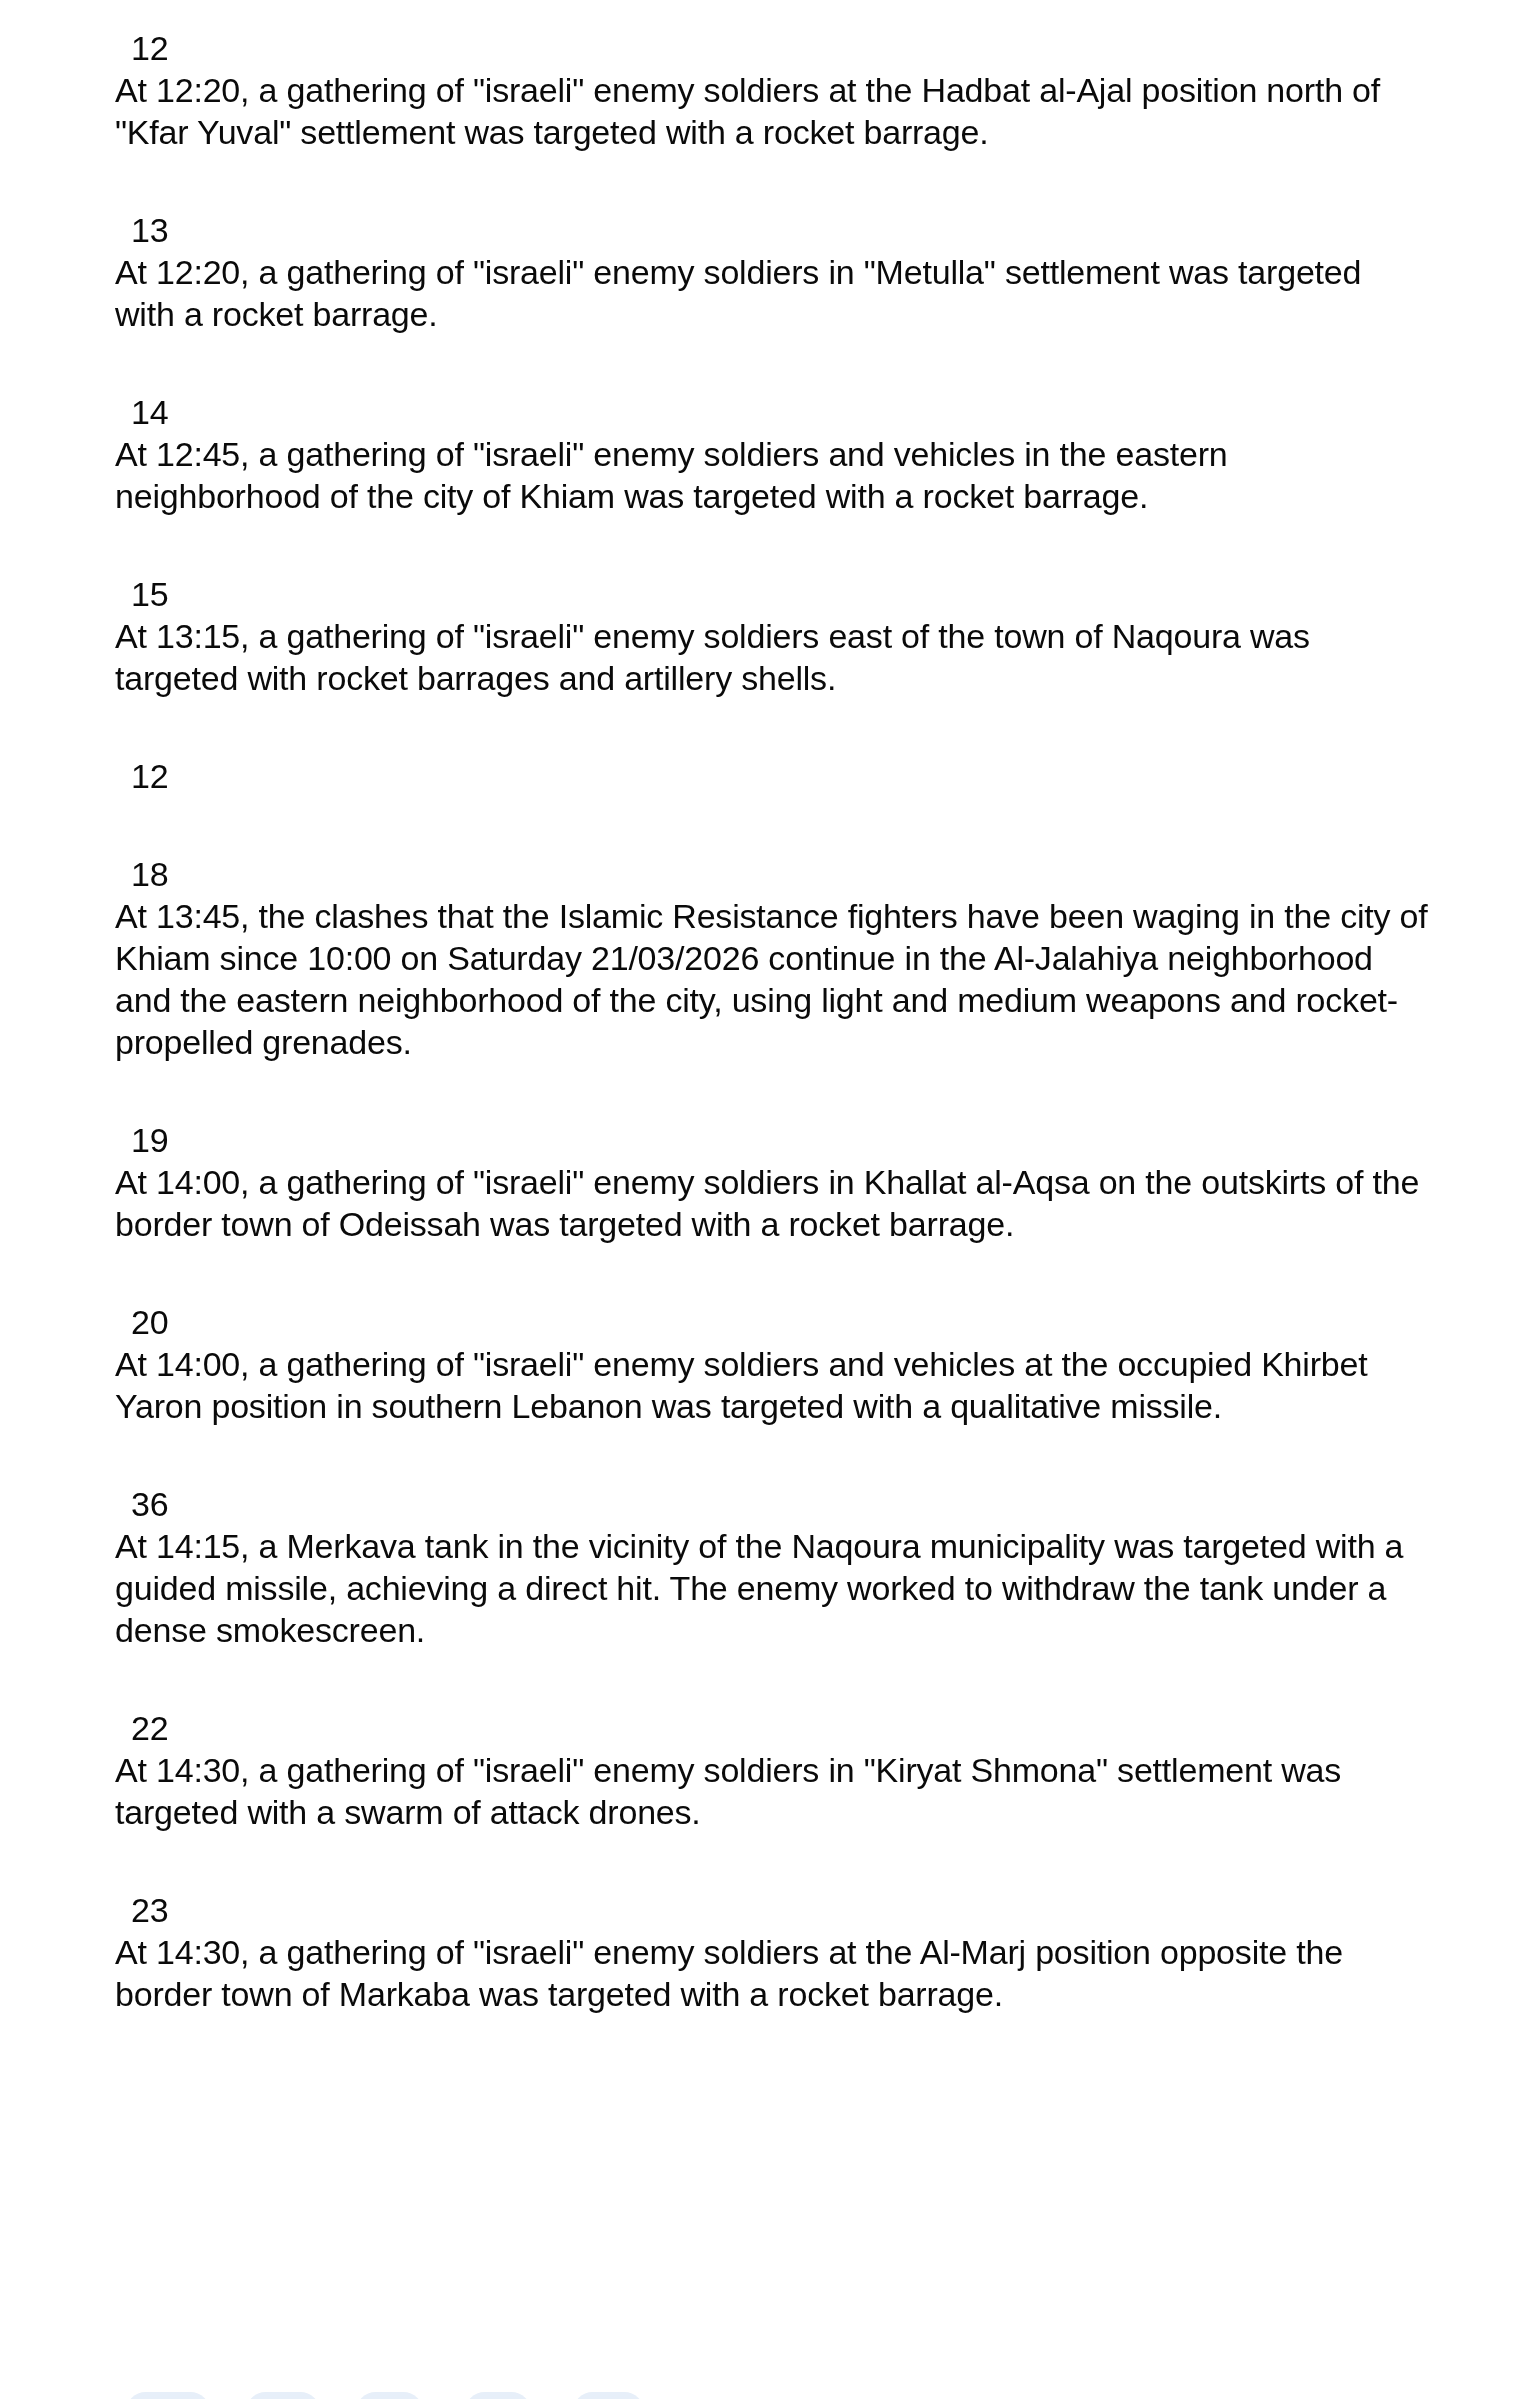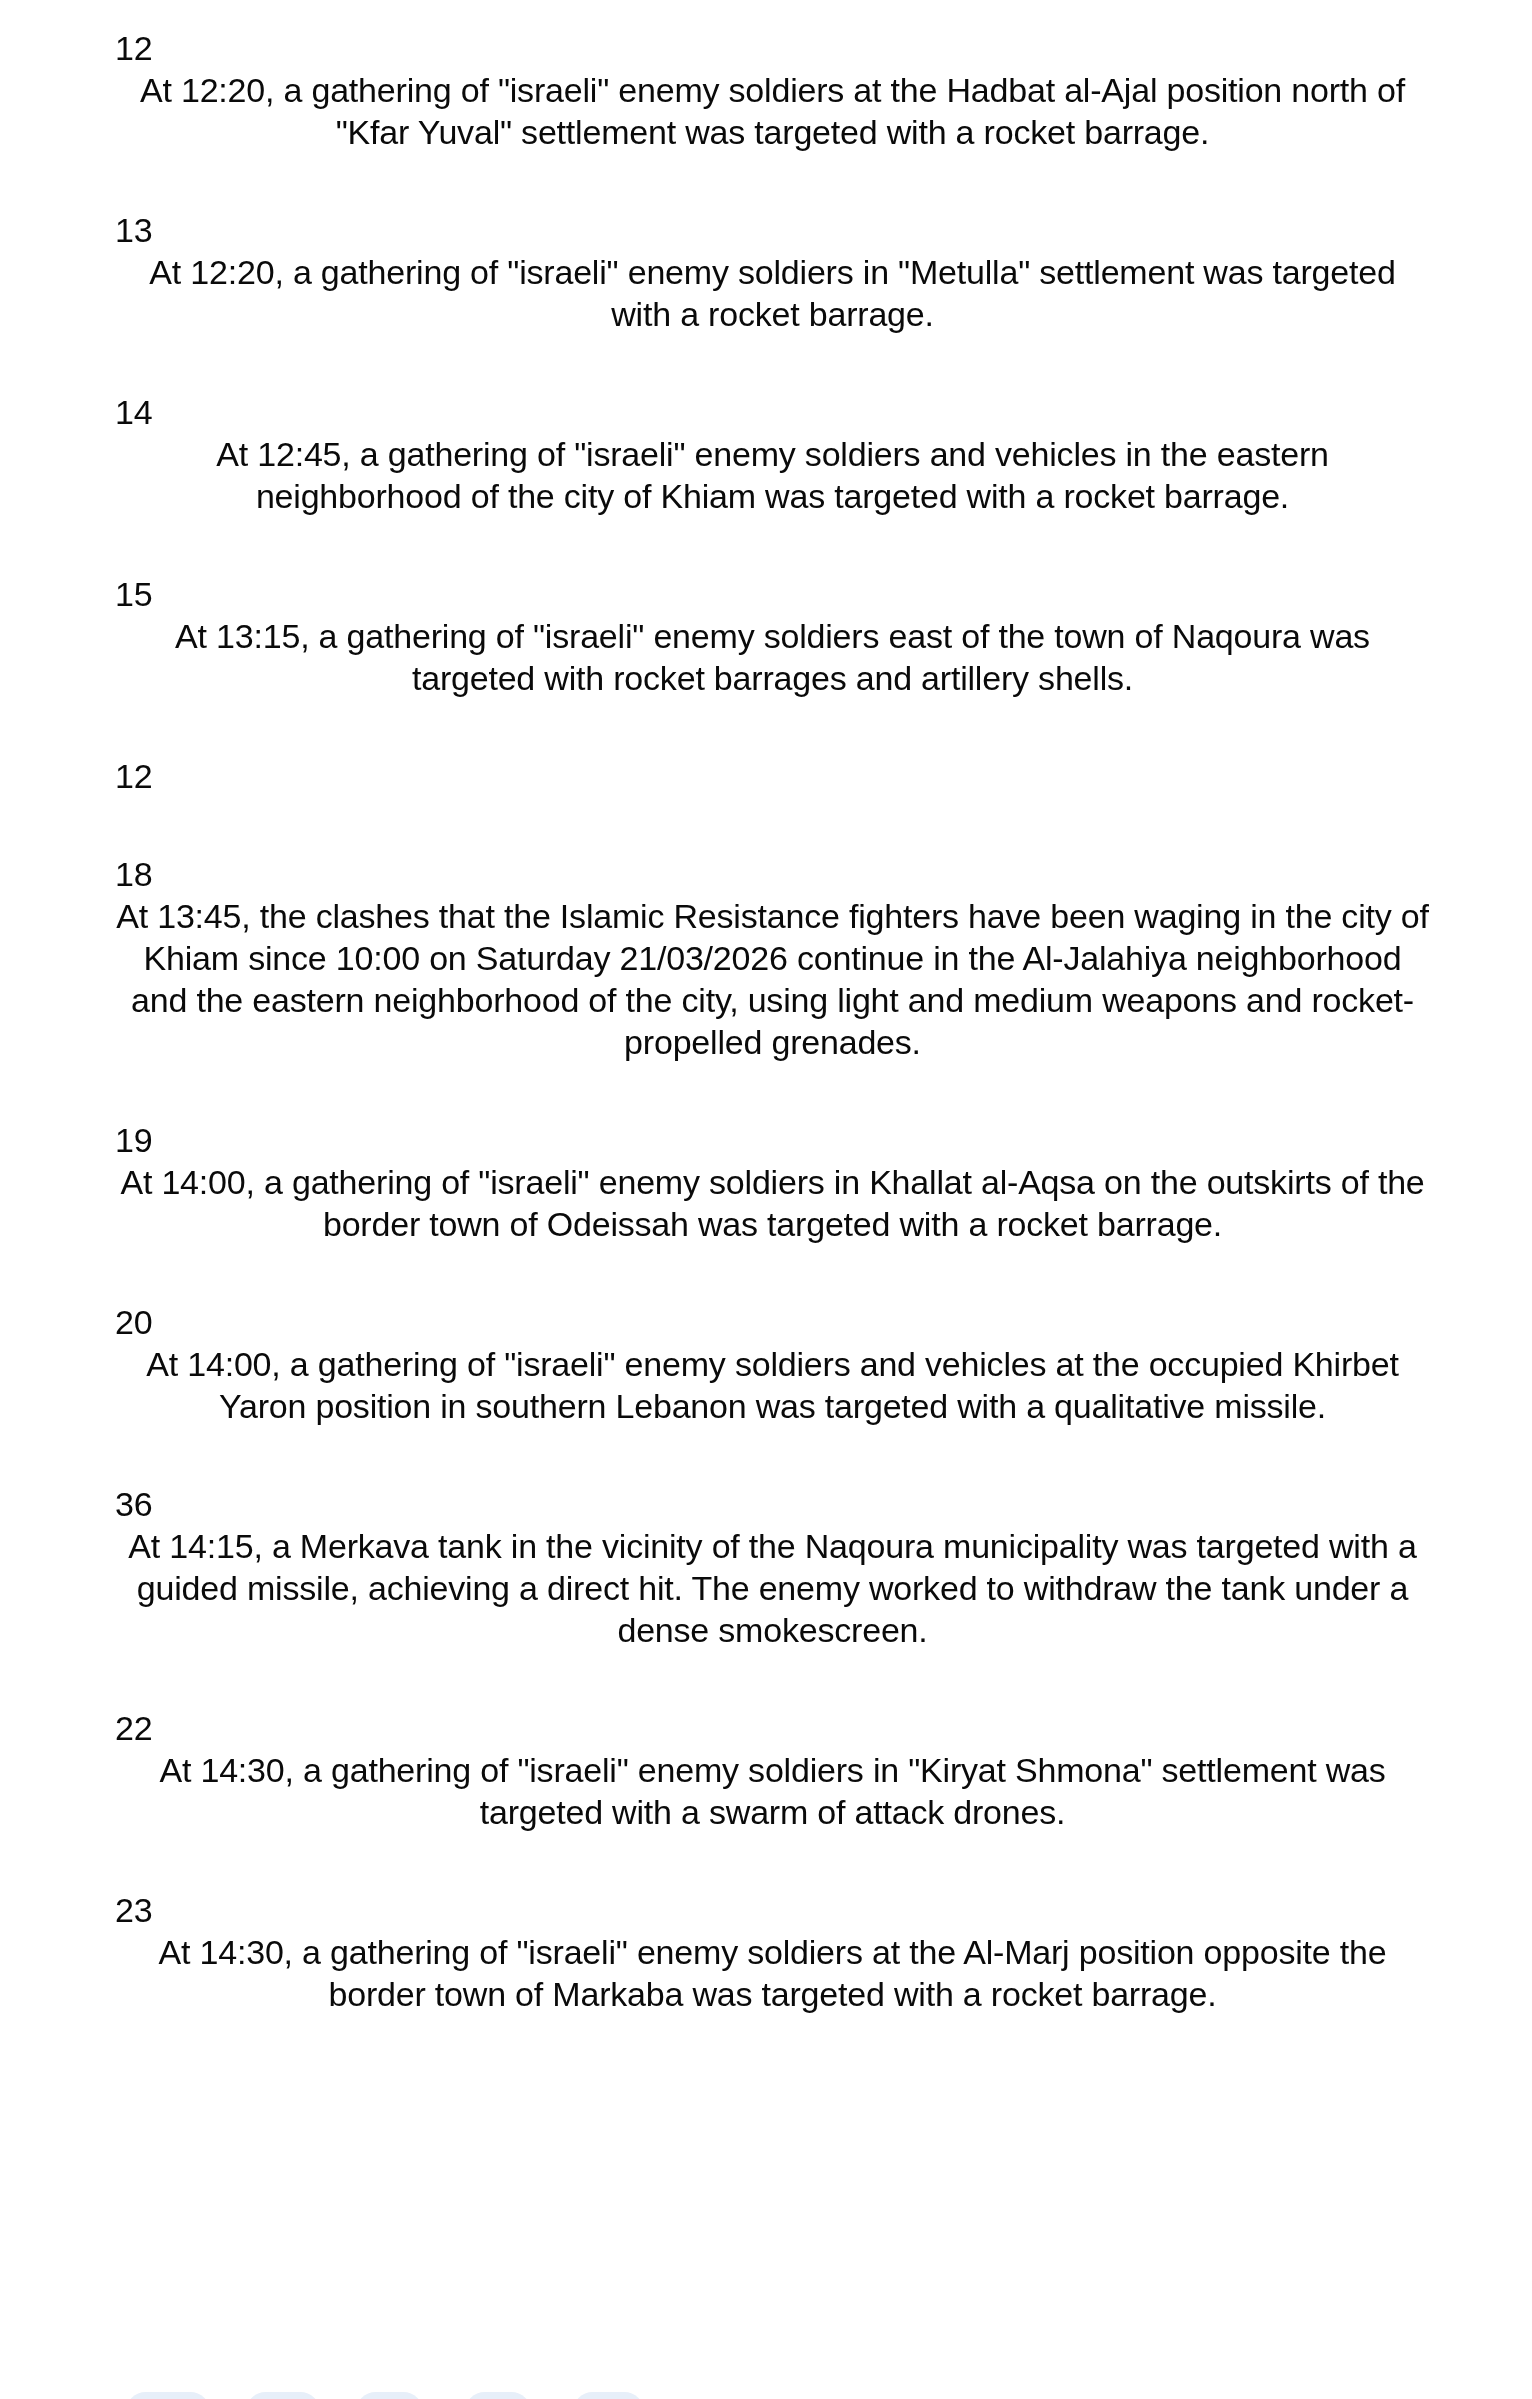--- a/index.html
+++ b/index.html
@@ -18,22 +18,22 @@
     width: 1325px;
   }
   .item {
     margin-bottom: 56px;
     font-size: 34px;
     line-height: 42px;
     letter-spacing: -0.2px;
     color: #0a0a0a;
   }
   .item:last-child { margin-bottom: 0; }
-  .item-number { display: block; }
-  .item-text { display: block; max-width: 1315px; text-align: center; }
+  .item-number { display: block; margin-left: 16px; }
+  .item-text { display: block; max-width: 1315px; }
   .pills {
     position: absolute;
     top: 2392px;
     left: 126px;
     display: flex;
     align-items: flex-start;
   }
   .pill {
     height: 47px;
     border-radius: 19.7px;

